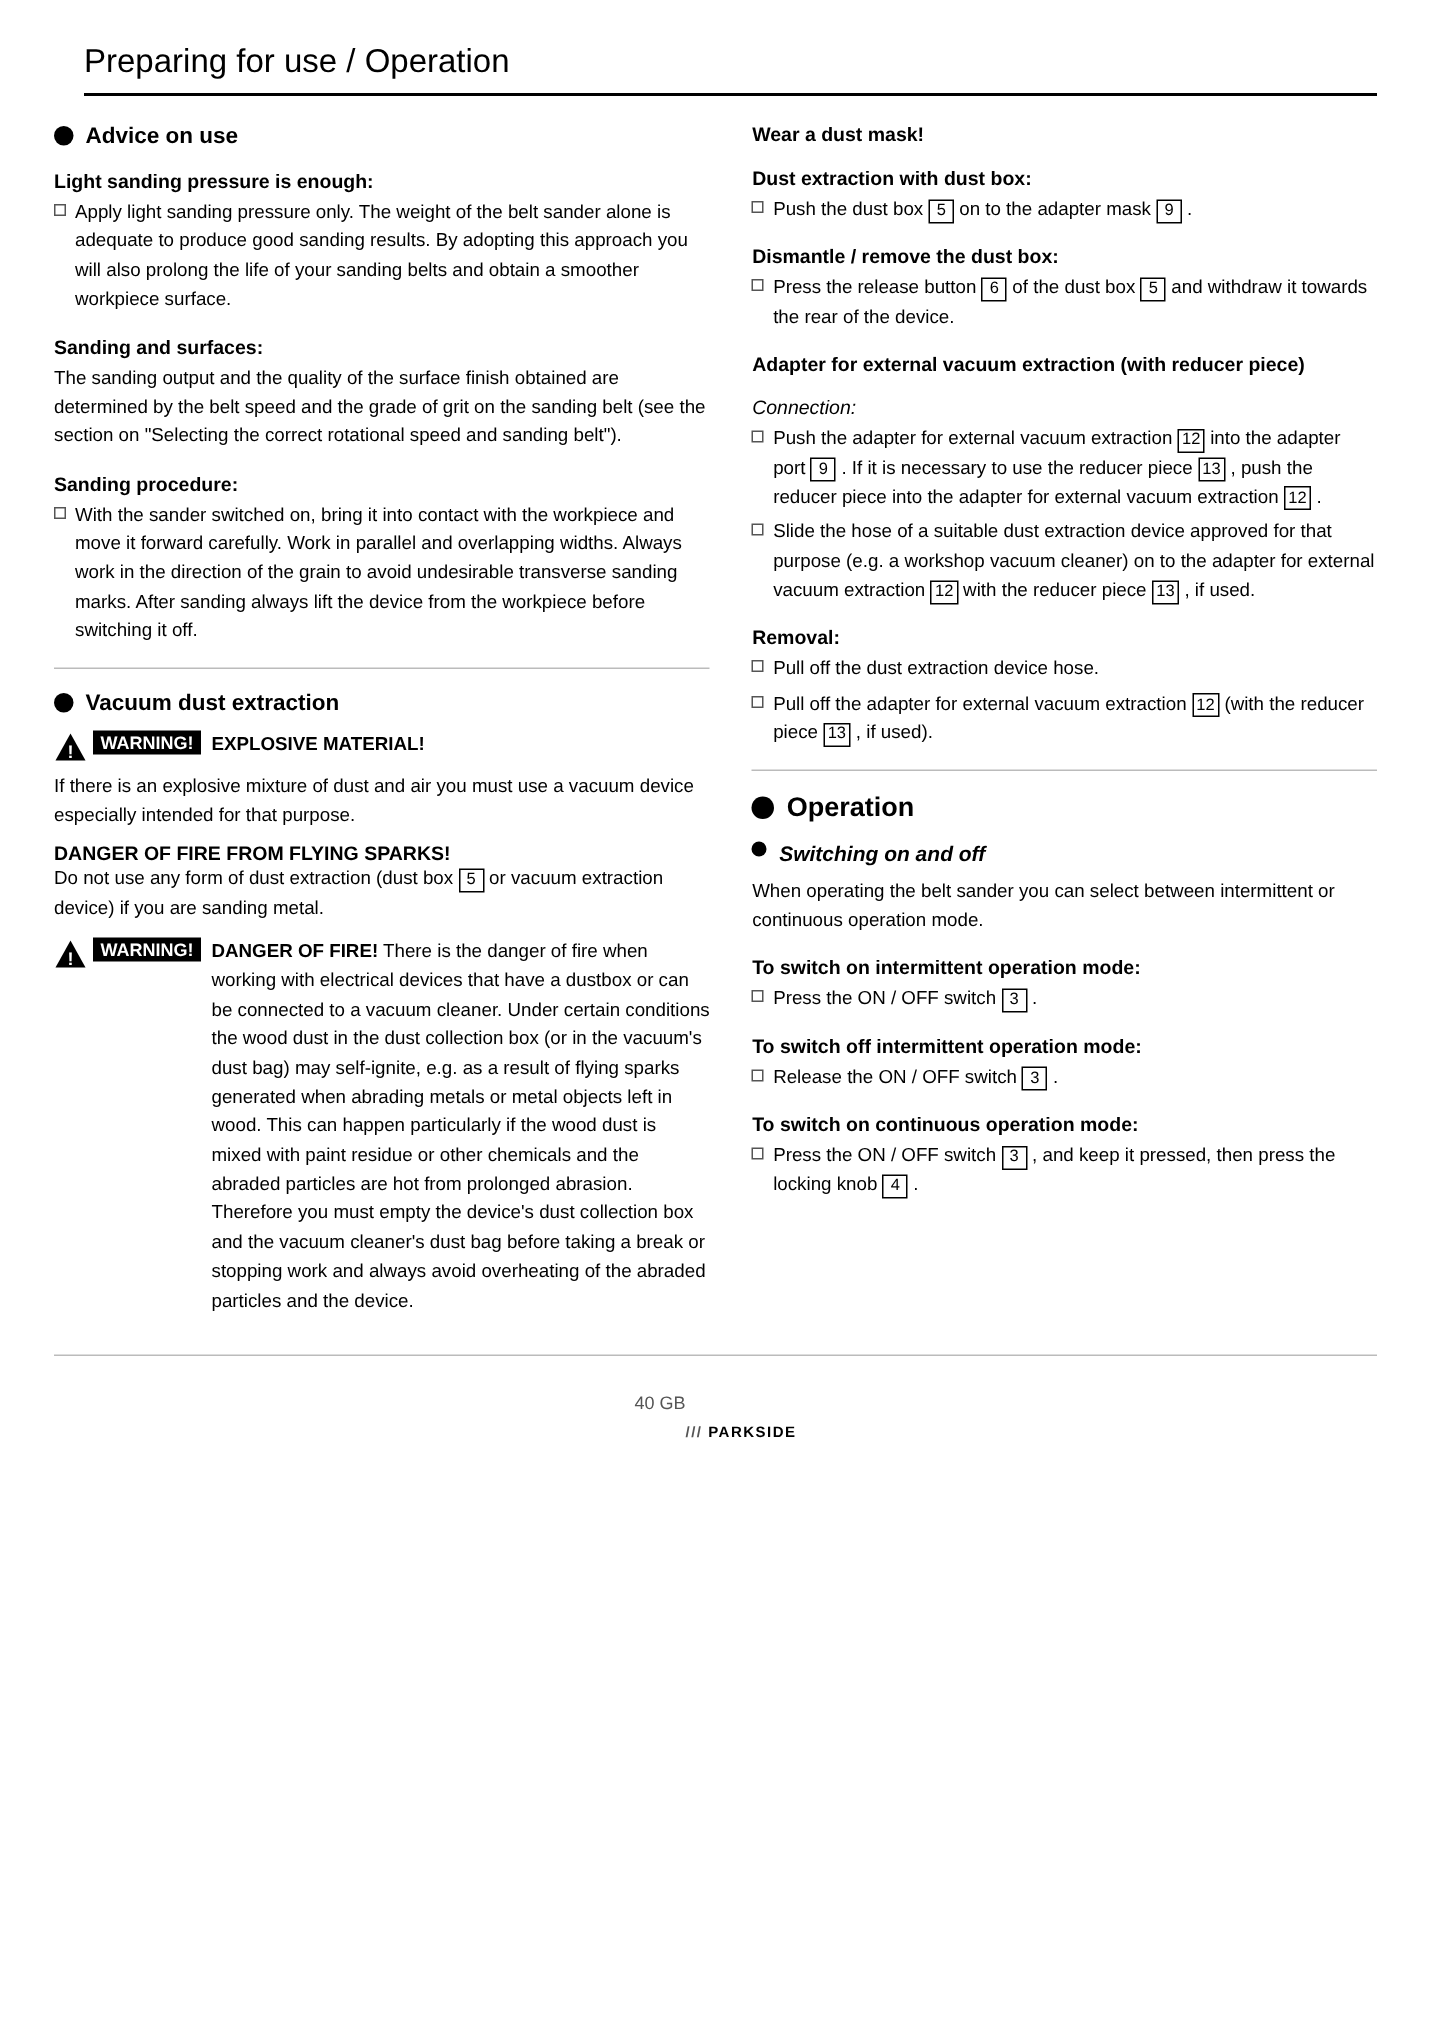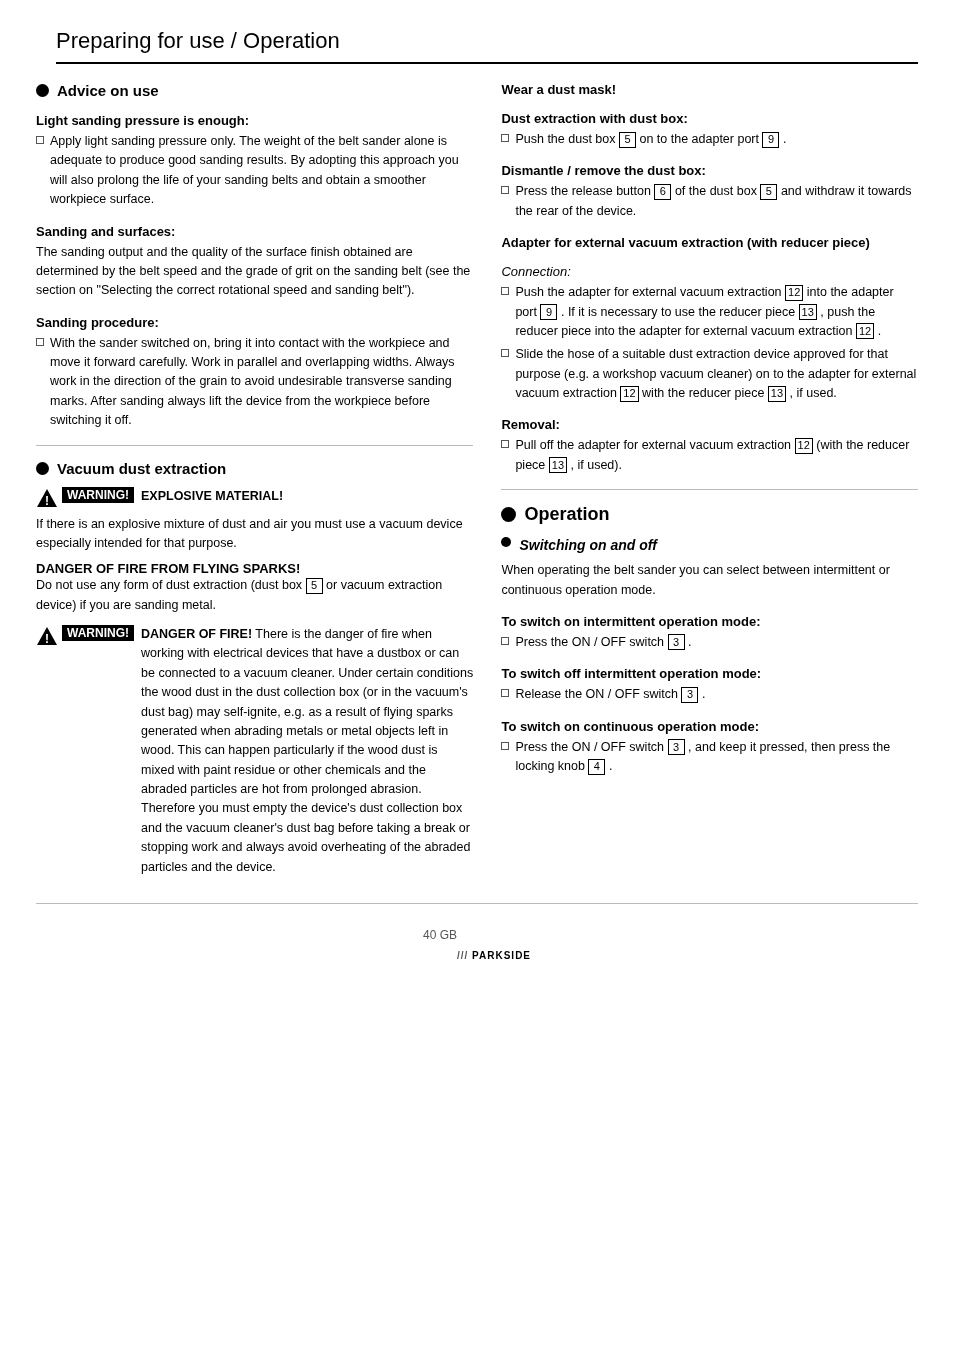--- a/index.html
+++ b/index.html
@@ -232,21 +232,21 @@
     <div class="col-right">
 
       <div class="subsection-title" style="margin-top:0;">Wear a dust mask!</div>
 
       <div class="subsection-title">Dust extraction with dust box:</div>
       <div class="bullet-item">
         <span class="bullet-sq"></span>
         <span class="bullet-item-text">
           <span>Push the dust box</span>
           <span class="num-badge">5</span>
-          <span>on to the adapter port</span>
+          <span>on to the adapter mask</span>
           <span class="num-badge">9</span>
           <span>.</span>
         </span>
       </div>
 
       <div class="subsection-title">Dismantle / remove the dust box:</div>
       <div class="bullet-item">
         <span class="bullet-sq"></span>
         <span class="bullet-item-text">
           <span>Press the release button</span>
@@ -282,20 +282,24 @@
           <span class="num-badge">12</span>
           <span>with the reducer piece</span>
           <span class="num-badge">13</span>
           <span>, if used.</span>
         </span>
       </div>
 
       <div class="subsection-title">Removal:</div>
       <div class="bullet-item">
         <span class="bullet-sq"></span>
+        <span class="bullet-item-text">Pull off the dust extraction device hose.</span>
+      </div>
+      <div class="bullet-item">
+        <span class="bullet-sq"></span>
         <span class="bullet-item-text">
           <span>Pull off the adapter for external vacuum extraction</span>
           <span class="num-badge">12</span>
           <span>(with the reducer piece</span>
           <span class="num-badge">13</span>
           <span>, if used).</span>
         </span>
       </div>
 
       <hr class="divider">

